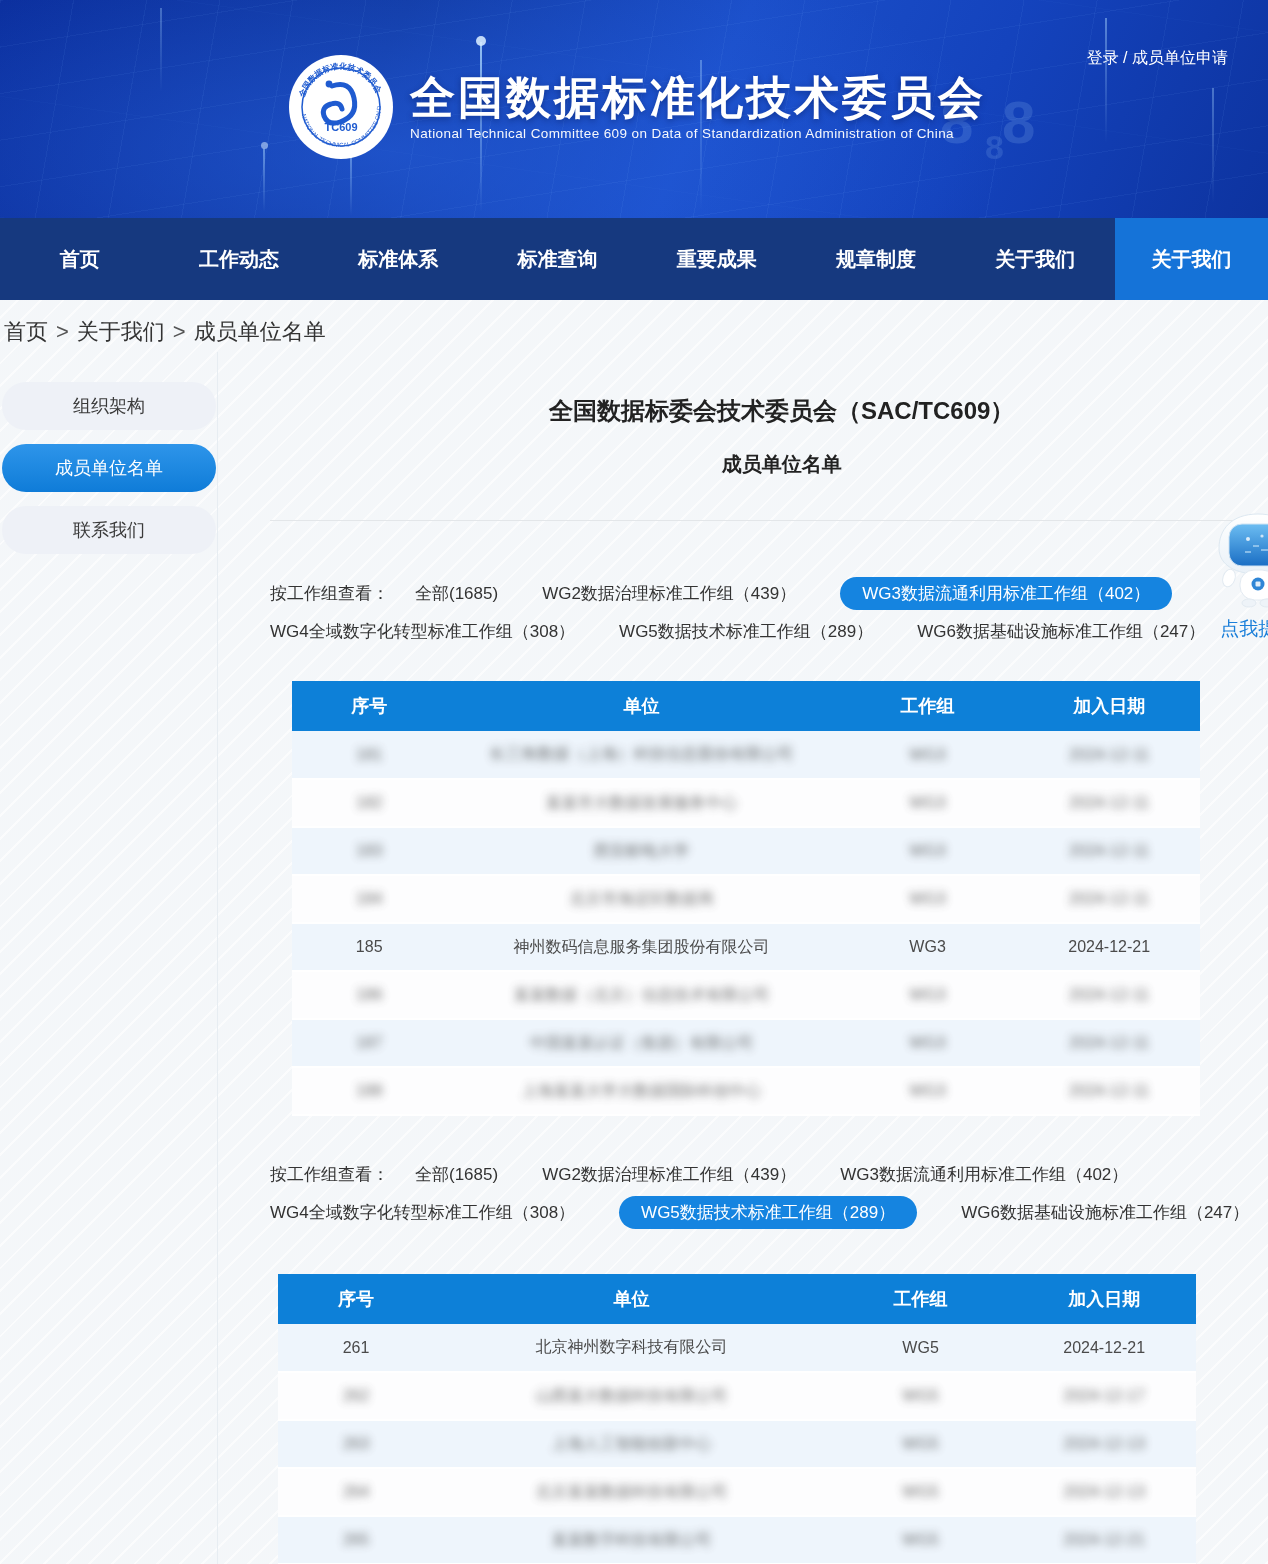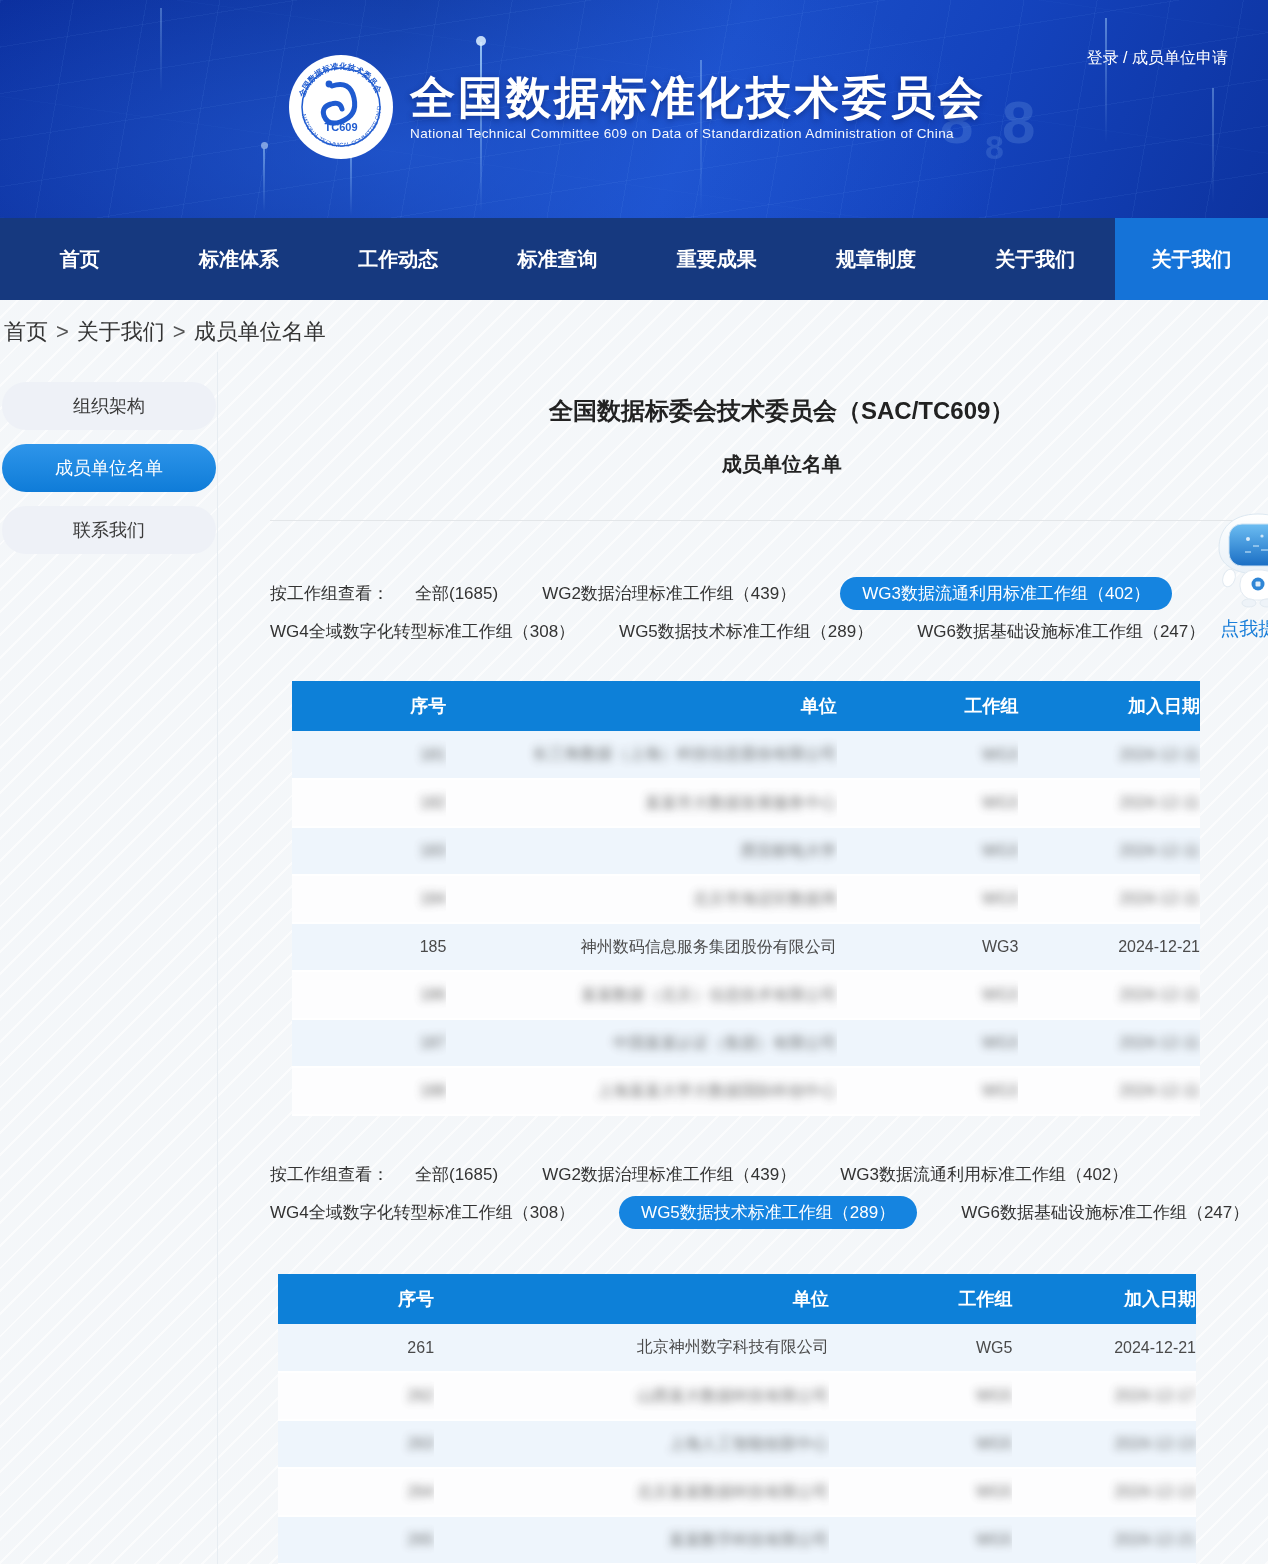--- a/index.html
+++ b/index.html
@@ -78,22 +78,22 @@
   .filters { margin-top:54px; font-size:17px; color:#333; }
   .filter-line { display:flex; align-items:center; min-height:36px; flex-wrap:nowrap; }
   .filter-line + .filter-line { margin-top:2px; }
   .filter-label { margin-right:26px; white-space:nowrap; }
   .filter-opt { margin-right:44px; white-space:nowrap; cursor:pointer; padding:4px 0; }
   .filter-opt.active { background:#1584e0; color:#fff; padding:5px 22px; border-radius:18px; }
 
   
   .member-table { width:908px; margin:32px 0 0 22px; border-collapse:collapse; table-layout:fixed; }
   .member-table th { background:#0d80d8; color:#fff; font-size:18px; font-weight:bold;
-    height:50px; text-align:right; }
-  .member-table td { height:48px; text-align:right; font-size:16px; color:#4a4a4a;
+    height:50px; text-align:center; }
+  .member-table td { height:48px; text-align:center; font-size:16px; color:#4a4a4a;
     border-bottom:2px solid #fff; overflow:hidden; }
   .member-table tr.alt td { background:#eef5fc; }
   .member-table tr.plain td { background:#fdfdfe; }
   .col-seq { width:17%; } .col-unit { width:43%; } .col-wg { width:20%; } .col-date { width:20%; }
   .blur-text { filter:blur(4px); opacity:.8; }
 
   .section-2 { margin-top:40px; }
   .section-2 .member-table { margin-top:44px; margin-left:8px; width:918px; }
   .section-2 .filters { margin-top:0; }
 </style>
@@ -138,22 +138,22 @@
       </svg>
       <div class="brand-text">
         <div class="brand-title">全国数据标准化技术委员会</div>
         <div class="brand-sub">National Technical Committee 609 on Data of Standardization Administration of China</div>
       </div>
     </div>
   </header>
 
   <nav class="nav" id="navbar">
       <div class="nav-item">首页</div>
+      <div class="nav-item">工作动态</div>
       <div class="nav-item">标准体系</div>
-      <div class="nav-item">工作动态</div>
       <div class="nav-item">标准查询</div>
       <div class="nav-item">重要成果</div>
       <div class="nav-item">规章制度</div>
       <div class="nav-item">关于我们</div>
       <div class="nav-item active">关于我们</div>
     </nav>
 
   <div class="breadcrumb" id="breadcrumb"><span class="crumb">首页</span><span class="sep">&gt;</span><span class="crumb">关于我们</span><span class="sep">&gt;</span><span class="crumb">成员单位名单</span></div>
 
   <div class="body-row">

